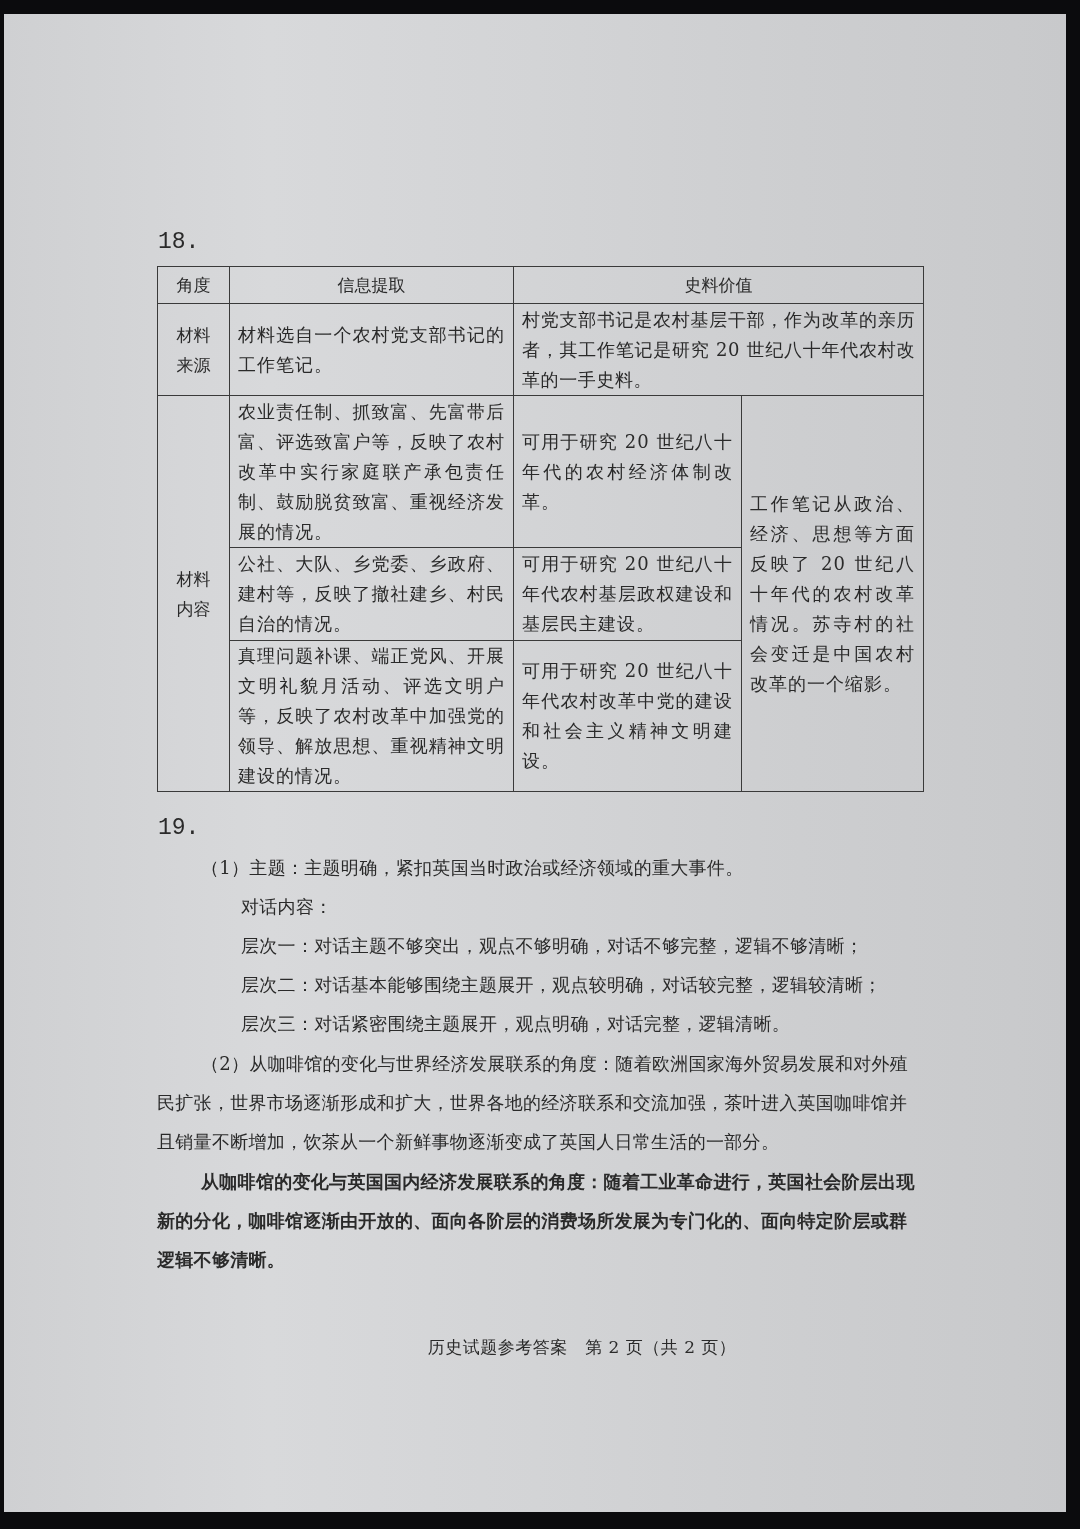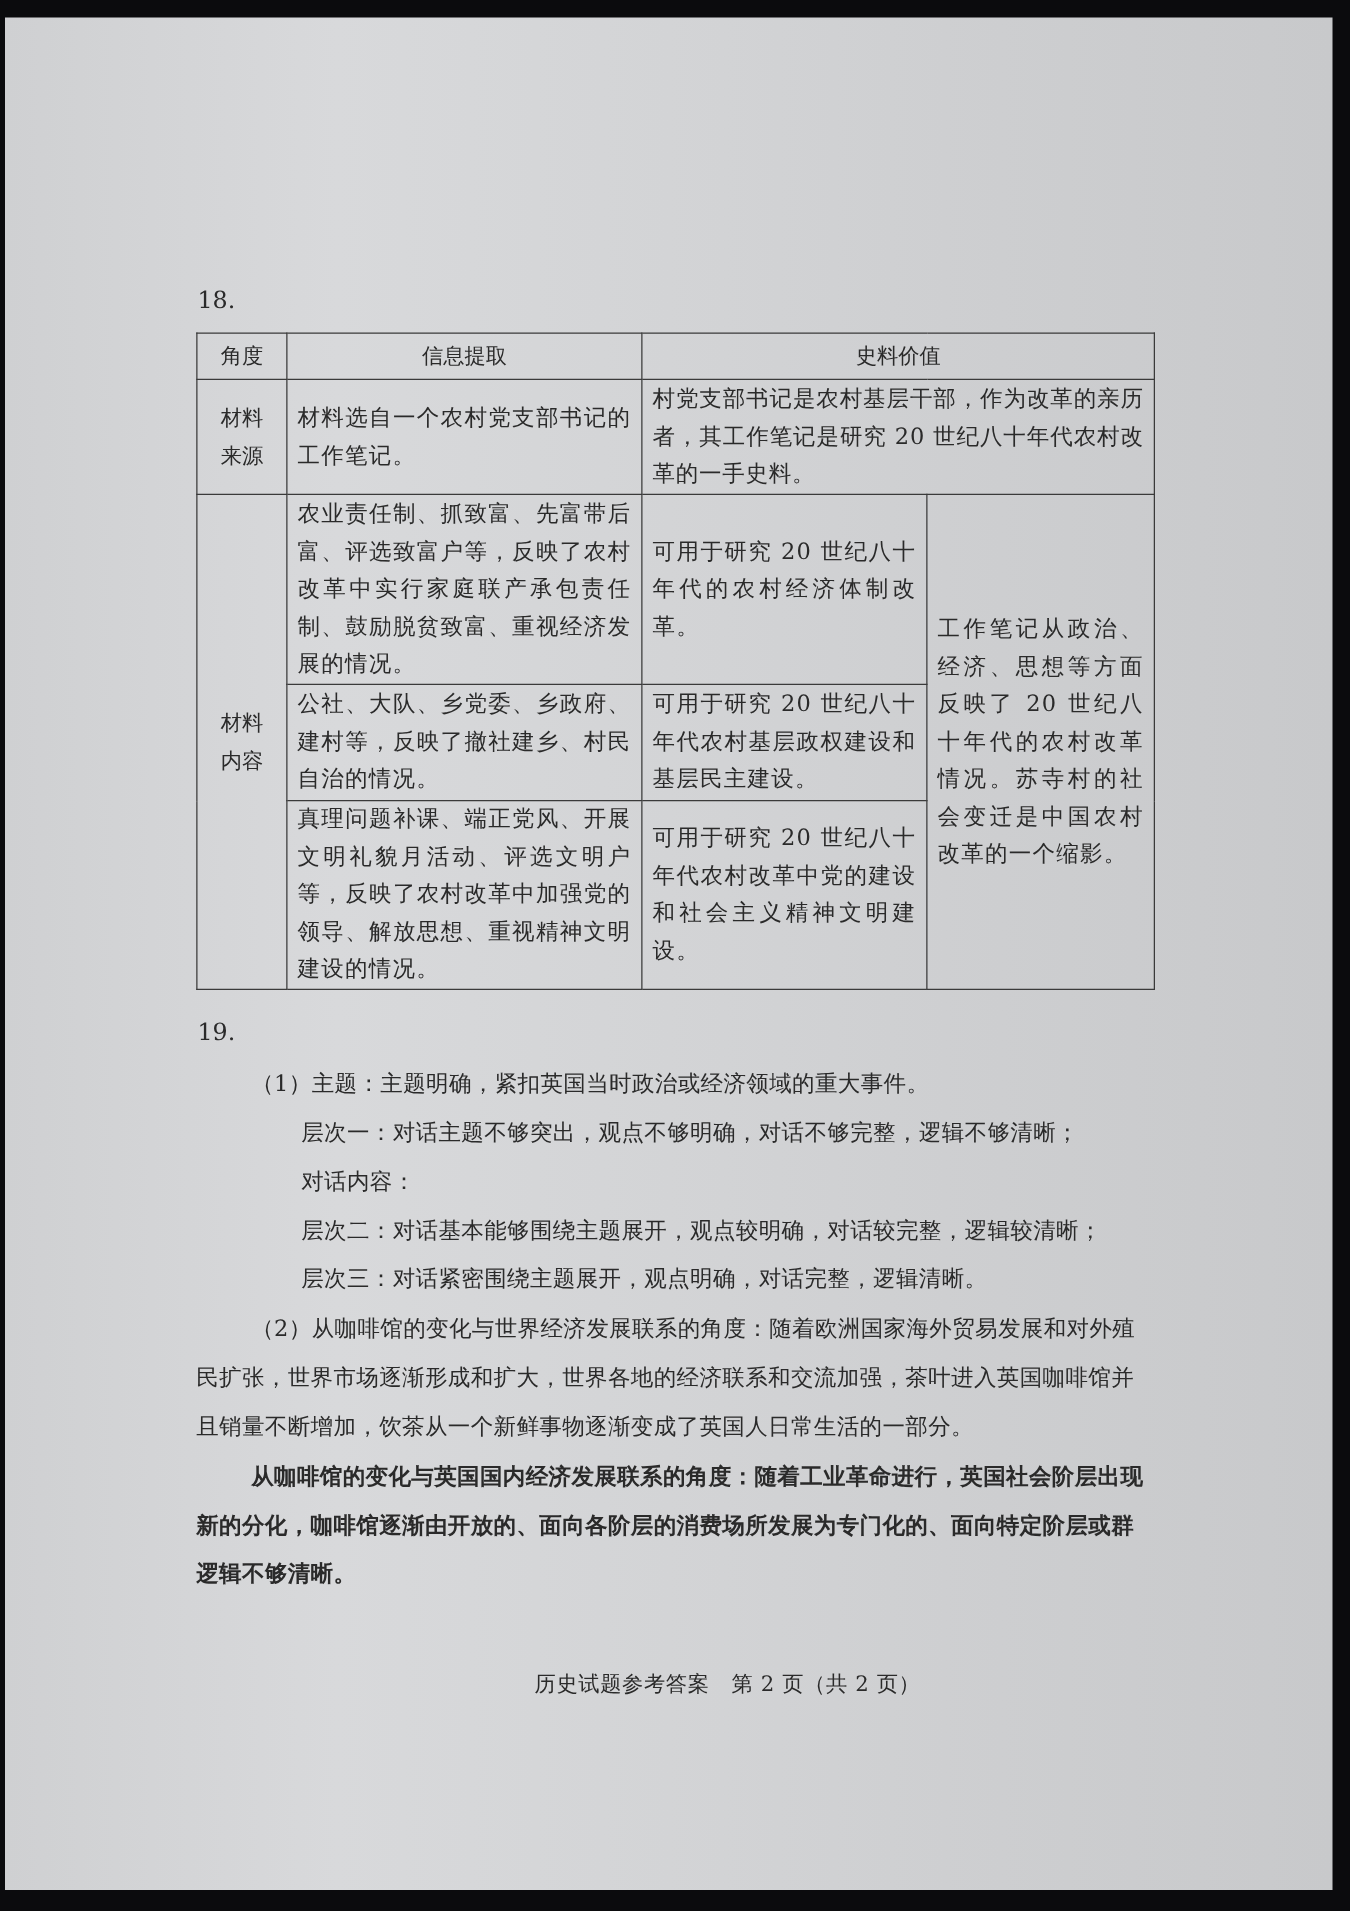--- a/index.html
+++ b/index.html
@@ -7,21 +7,21 @@
     width:1080px; height:1529px; position:relative; overflow:hidden;
     background:#0b0b0d;
     font-family:"DejaVu Serif","Liberation Serif",serif;
     color:#2a2a2a;
   }
   .paper {
     position:absolute; left:4px; top:14px; width:1062px; height:1498px;
     background:linear-gradient(90deg,#cfd0d2 0%,#d8d9db 25%,#d3d4d6 50%,#cdced0 75%,#c8c9cb 100%);
   }
   .abs { position:absolute; }
-  .qnum { font-size:19px; }
+  .qnum { font-size:23px;font-family:Liberation Mono, monospace; }
   table.t {
     position:absolute; left:157px; top:266px; width:766px;
     border-collapse:collapse; table-layout:fixed;
     font-size:18px;
   }
   table.t td, table.t th {
     border:1.6px solid #3a3a3a; padding:0 8px; vertical-align:middle;
     line-height:30px; font-weight:normal;
   }
   table.t th { height:36px; font-size:17px; font-family:"DejaVu Sans","Liberation Sans",sans-serif; }
@@ -77,22 +77,22 @@
     <td class="jus">真理问题补课、端正党风、开展文明礼貌月活动、评选文明户等，反映了农村改革中加强党的领导、解放思想、重视精神文明建设的情况。</td>
     <td class="jus">可用于研究 20 世纪八十年代农村改革中党的建设和社会主义精神文明建设。</td>
   </tr>
 </tbody>
   </table>
 
 <div class="abs qnum" style="left:158px;top:815px;">19.</div>
 
 <div class="body-text" style="top:848px;">
   <div class="indent1">（1）主题：主题明确，紧扣英国当时政治或经济领域的重大事件。</div>
+  <div class="indent2">对话内容：</div>
   <div class="indent2">层次一：对话主题不够突出，观点不够明确，对话不够完整，逻辑不够清晰；</div>
-  <div class="indent2">对话内容：</div>
   <div class="indent2">层次二：对话基本能够围绕主题展开，观点较明确，对话较完整，逻辑较清晰；</div>
   <div class="indent2">层次三：对话紧密围绕主题展开，观点明确，对话完整，逻辑清晰。</div>
 </div>
 
 <div class="body-text" style="top:1044px;">
   <div class="indent1">（2）从咖啡馆的变化与世界经济发展联系的角度：随着欧洲国家海外贸易发展和对外殖</div>
   <div>民扩张，世界市场逐渐形成和扩大，世界各地的经济联系和交流加强，茶叶进入英国咖啡馆并</div>
   <div>且销量不断增加，饮茶从一个新鲜事物逐渐变成了英国人日常生活的一部分。</div>
 </div>
 

